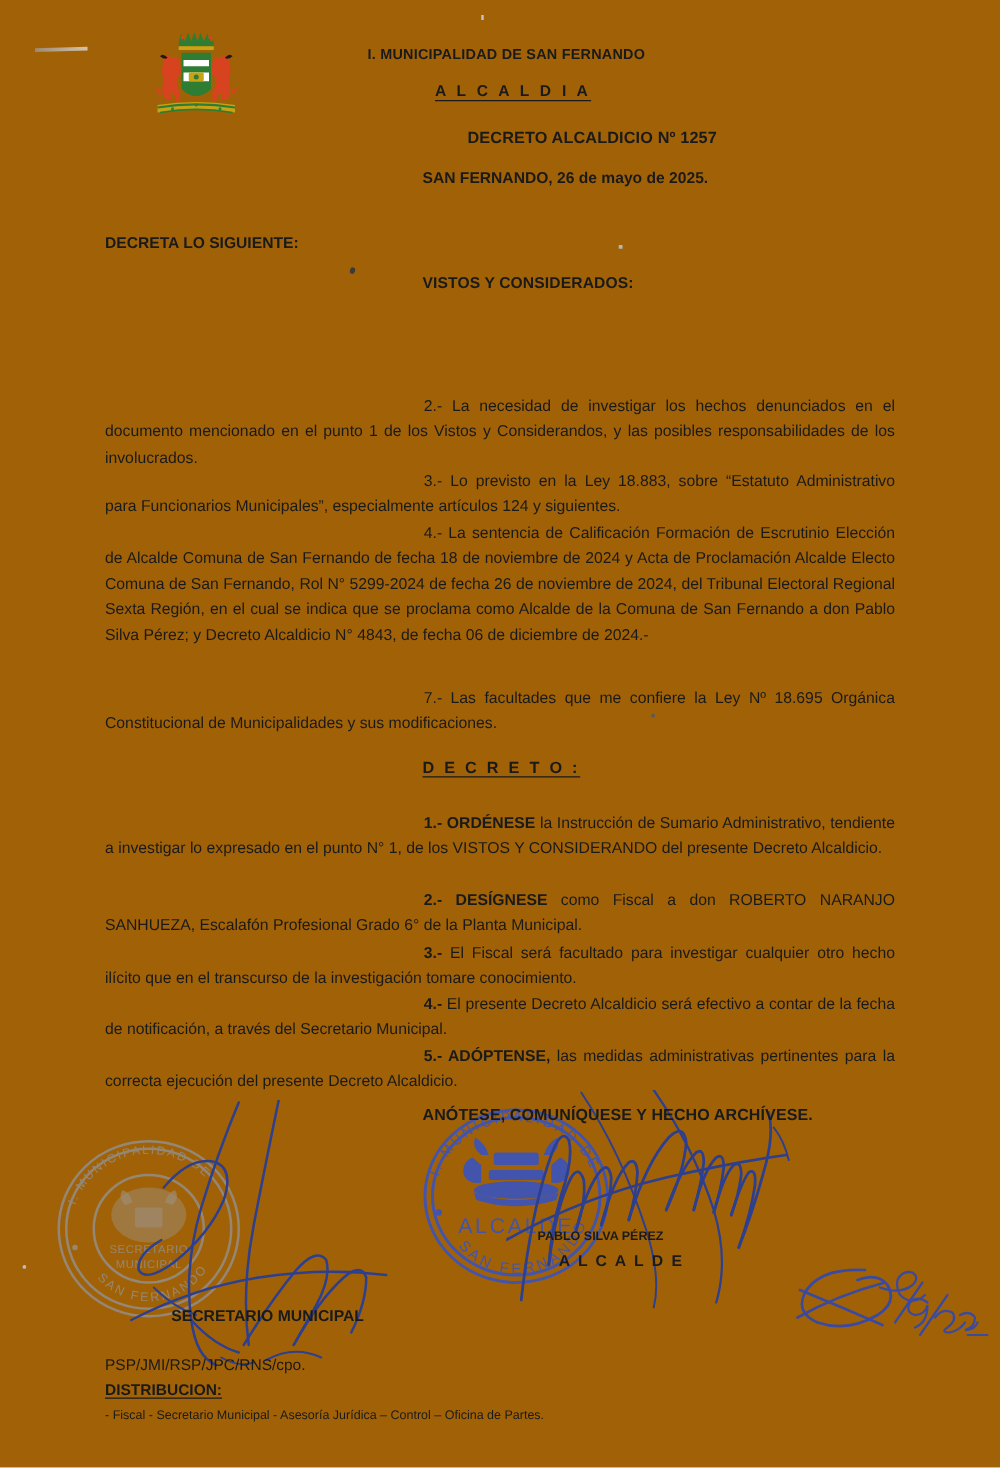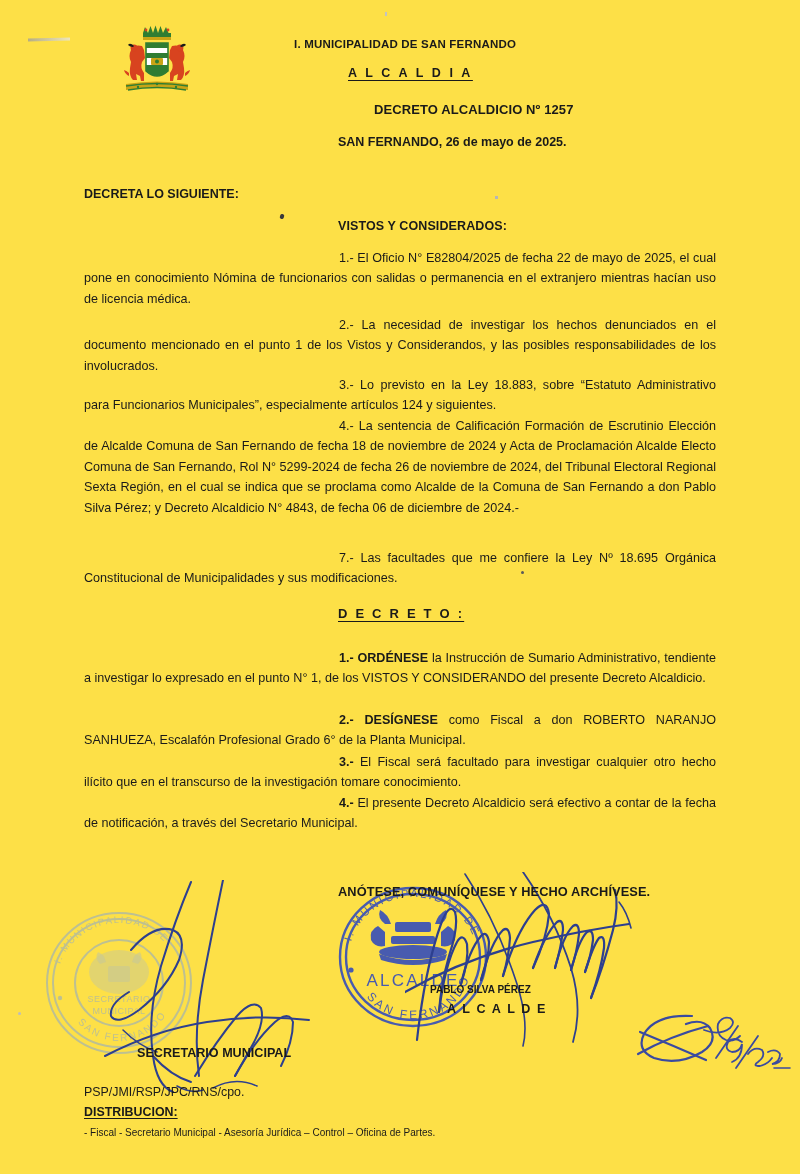--- a/index.html
+++ b/index.html
@@ -8,21 +8,21 @@
     background: #ffffff;
   }
   body {
     font-family: "Liberation Sans", sans-serif;
     color: #1a1a1a;
   }
   .page {
     position: relative;
     width: 800px;
     height: 1174px;
-    background: #fde047;
+    background: #a16207;
     overflow: hidden;
   }
 
   
   .scan-mark {
     position: absolute;
     left: 28px;
     top: 38px;
     width: 42px;
     height: 3px;
@@ -320,21 +320,20 @@
     </g>
   </svg>
 
   <div class="org-line">I. MUNICIPALIDAD DE SAN FERNANDO</div>
   <div class="alcaldia">A L C A L D I A</div>
   <div class="decreto-num">DECRETO ALCALDICIO Nº 1257</div>
   <div class="fecha-line">SAN FERNANDO, 26 de mayo de 2025.</div>
   <div class="decreta-lo">DECRETA LO SIGUIENTE:</div>
   <div class="vistos-head">VISTOS Y CONSIDERADOS:</div>
 
-  <div class="para" style="top:248px;">1.- El Oficio N° E82804/2025 de fecha 22 de mayo de 2025, el cual pone en conocimiento Nómina de funcionarios con salidas o permanencia en el extranjero mientras hacían uso de licencia médica.</div>
   <div class="para" style="top:315px;">2.- La necesidad de investigar los hechos denunciados en el documento mencionado en el punto 1 de los Vistos y Considerandos, y las posibles responsabilidades de los involucrados.</div>
   <div class="para" style="top:375px;">3.- Lo previsto en la Ley 18.883, sobre “Estatuto Administrativo para Funcionarios Municipales”, especialmente artículos 124 y siguientes.</div>
   <div class="para" style="top:416px;">4.- La sentencia de Calificación Formación de Escrutinio Elección de Alcalde Comuna de San Fernando de fecha 18 de noviembre de 2024 y Acta de Proclamación Alcalde Electo Comuna de San Fernando, Rol N° 5299-2024 de fecha 26 de noviembre de 2024, del Tribunal Electoral Regional Sexta Región, en el cual se indica que se proclama como Alcalde de la Comuna de San Fernando a don Pablo Silva Pérez; y Decreto Alcaldicio N° 4843, de fecha 06 de diciembre de 2024.-</div>
   <div class="para" style="top:548px;">7.- Las facultades que me confiere la Ley Nº 18.695 Orgánica Constitucional de Municipalidades y sus modificaciones.</div>
 
   <div class="decreto-head">D E C R E T O :</div>
 
   <div class="para" style="top:648px;">
     <b>1.-</b><b> <span>ORDÉNESE</span></b><span> la Instrucción de Sumario Administrativo, tendiente a investigar lo expresado en el punto N° 1, de los VISTOS Y CONSIDERANDO del presente Decreto Alcaldicio.</span>
   </div>
@@ -344,20 +343,23 @@
   </div>
 
   <div class="para" style="top:752px;">
     <b>3.-</b><span> El Fiscal será facultado para investigar cualquier otro hecho ilícito que en el transcurso de la investigación tomare conocimiento.</span>
   </div>
 
   <div class="para" style="top:793px;">
     <b>4.-</b><span> El presente Decreto Alcaldicio será efectivo a contar de la fecha de notificación, a través del Secretario Municipal.</span>
   </div>
 
+  <div class="para" style="top:835px;">
+    <b>5.-</b><b> <span>ADÓPTENSE,</span></b><span> las medidas administrativas pertinentes para la correcta ejecución del presente Decreto Alcaldicio.</span>
+  </div>
 
   <svg class="stamp-secretario" viewBox="0 0 158 155">
     <g fill="none" stroke="#8aa6cf" stroke-width="2">
       <ellipse cx="79" cy="77" rx="72" ry="70"></ellipse>
       <ellipse cx="79" cy="77" rx="66" ry="64"></ellipse>
       <ellipse cx="79" cy="77" rx="44" ry="43"></ellipse>
     </g>
     <g fill="#9bb4d8">
       <ellipse cx="79" cy="66" rx="30" ry="22" opacity=".5"></ellipse>
       <path d="M60 58 Q54 52 58 46 Q64 48 66 56 Z" opacity=".6"></path>

